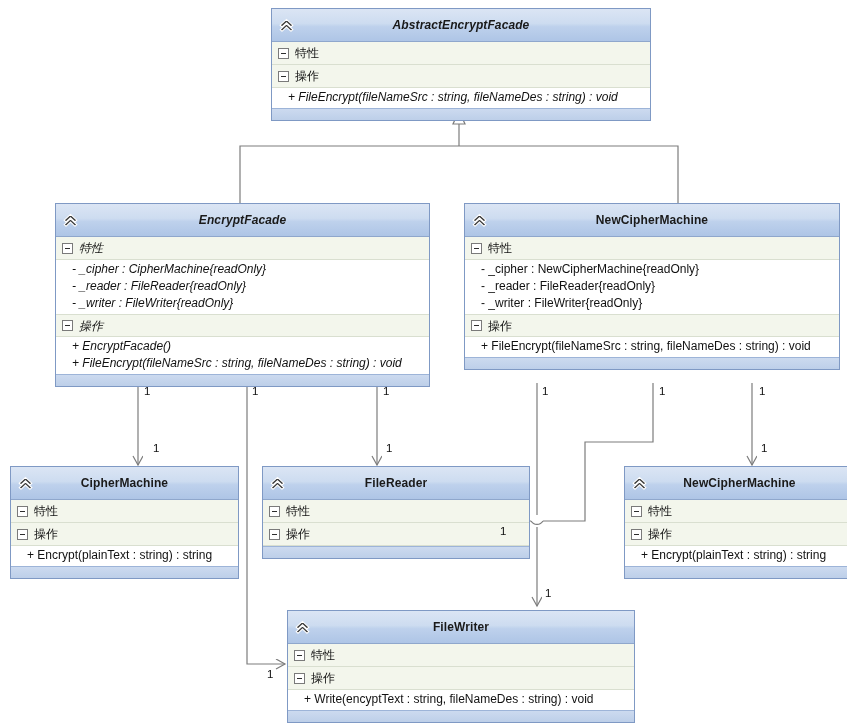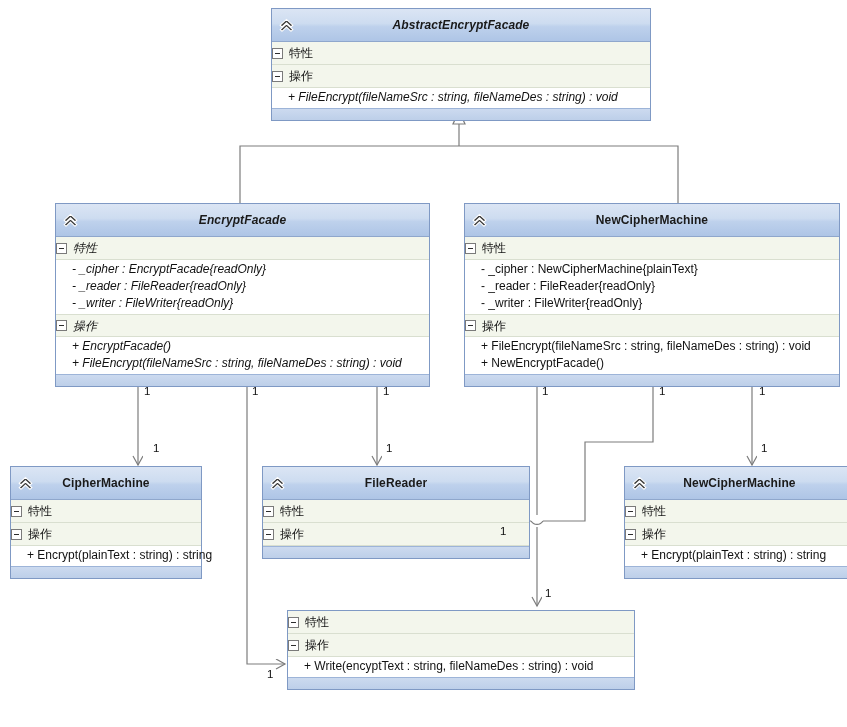--- a/index.html
+++ b/index.html
@@ -66,20 +66,21 @@
   }
 
   
   .compartment-head {
     box-sizing: border-box;
     height: 23px;
     background: #f3f6ec;
     border-bottom: 1px solid #d9dfd0;
     display: flex;
     align-items: center;
+    padding-left: 6px;
     font-size: 12px;
     color: #111111;
   }
   .compartment-head.top-sep {
     border-top: 1px solid #d9dfd0;
   }
   .expander {
     width: 11px;
     height: 11px;
     box-sizing: border-box;
@@ -206,21 +207,21 @@
         <path d="M3.2,9.2 L9.5,3.4 L15.8,9.2 L14,10.9 L9.5,6.7 L5,10.9 Z" fill="#3b3b3b" stroke="#ffffff" stroke-width="1.1"></path>
         <path d="M3.2,13.6 L9.5,7.8 L15.8,13.6 L14,15.3 L9.5,11.1 L5,15.3 Z" fill="#3b3b3b" stroke="#ffffff" stroke-width="1.1"></path>
       </svg>
       <div class="uml-title">EncryptFacade</div>
     </div>
     <div class="compartment-head">
       <span class="expander"></span>
       <span class="compartment-label">特性</span>
     </div>
     <div class="member-list">
-      <div class="member">-  _cipher : EncryptFacade{readOnly}</div>
+      <div class="member">-  _cipher : CipherMachine{readOnly}</div>
       <div class="member">-  _reader : FileReader{readOnly}</div>
       <div class="member">-  _writer : FileWriter{readOnly}</div>
     </div>
     <div class="compartment-head top-sep">
       <span class="expander"></span>
       <span class="compartment-label">操作</span>
     </div>
     <div class="member-list">
       <div class="member">+ EncryptFacade()</div>
       <div class="member">+ FileEncrypt(fileNameSrc : string, fileNameDes : string) : void</div>
@@ -234,36 +235,35 @@
         <path d="M3.2,9.2 L9.5,3.4 L15.8,9.2 L14,10.9 L9.5,6.7 L5,10.9 Z" fill="#3b3b3b" stroke="#ffffff" stroke-width="1.1"></path>
         <path d="M3.2,13.6 L9.5,7.8 L15.8,13.6 L14,15.3 L9.5,11.1 L5,15.3 Z" fill="#3b3b3b" stroke="#ffffff" stroke-width="1.1"></path>
       </svg>
       <div class="uml-title">NewCipherMachine</div>
     </div>
     <div class="compartment-head">
       <span class="expander"></span>
       <span class="compartment-label">特性</span>
     </div>
     <div class="member-list">
-      <div class="member">-  _cipher : NewCipherMachine{plainText}</div>
+      <div class="member">-  _cipher : NewCipherMachine{readOnly}</div>
       <div class="member">-  _reader : FileReader{readOnly}</div>
       <div class="member">-  _writer : FileWriter{readOnly}</div>
     </div>
     <div class="compartment-head top-sep">
       <span class="expander"></span>
       <span class="compartment-label">操作</span>
     </div>
     <div class="member-list">
       <div class="member">+ FileEncrypt(fileNameSrc : string, fileNameDes : string) : void</div>
-      <div class="member">+ NewEncryptFacade()</div>
-    </div>
-    <div class="uml-footer"></div>
-  </div>
-
-  <div class="uml-class" style="left:10px; top:466px; width:192px;">
+    </div>
+    <div class="uml-footer"></div>
+  </div>
+
+  <div class="uml-class" style="left:10px; top:466px; width:229px;">
     <div class="uml-header">
       <svg class="class-icon" viewBox="0 0 19 19">
         <path d="M3.2,9.2 L9.5,3.4 L15.8,9.2 L14,10.9 L9.5,6.7 L5,10.9 Z" fill="#3b3b3b" stroke="#ffffff" stroke-width="1.1"></path>
         <path d="M3.2,13.6 L9.5,7.8 L15.8,13.6 L14,15.3 L9.5,11.1 L5,15.3 Z" fill="#3b3b3b" stroke="#ffffff" stroke-width="1.1"></path>
       </svg>
       <div class="uml-title">CipherMachine</div>
     </div>
     <div class="compartment-head">
       <span class="expander"></span>
       <span class="compartment-label">特性</span>
@@ -313,20 +313,27 @@
       <span class="expander"></span>
       <span class="compartment-label">操作</span>
     </div>
     <div class="member-list">
       <div class="member">+ Encrypt(plainText : string) : string</div>
     </div>
     <div class="uml-footer"></div>
   </div>
 
   <div class="uml-class" style="left:287px; top:610px; width:348px;">
+    <div class="uml-header">
+      <svg class="class-icon" viewBox="0 0 19 19">
+        <path d="M3.2,9.2 L9.5,3.4 L15.8,9.2 L14,10.9 L9.5,6.7 L5,10.9 Z" fill="#3b3b3b" stroke="#ffffff" stroke-width="1.1"></path>
+        <path d="M3.2,13.6 L9.5,7.8 L15.8,13.6 L14,15.3 L9.5,11.1 L5,15.3 Z" fill="#3b3b3b" stroke="#ffffff" stroke-width="1.1"></path>
+      </svg>
+      <div class="uml-title">FileWriter</div>
+    </div>
     <div class="compartment-head">
       <span class="expander"></span>
       <span class="compartment-label">特性</span>
     </div>
     <div class="compartment-head">
       <span class="expander"></span>
       <span class="compartment-label">操作</span>
     </div>
     <div class="member-list">
       <div class="member">+ Write(encyptText : string, fileNameDes : string) : void</div>

